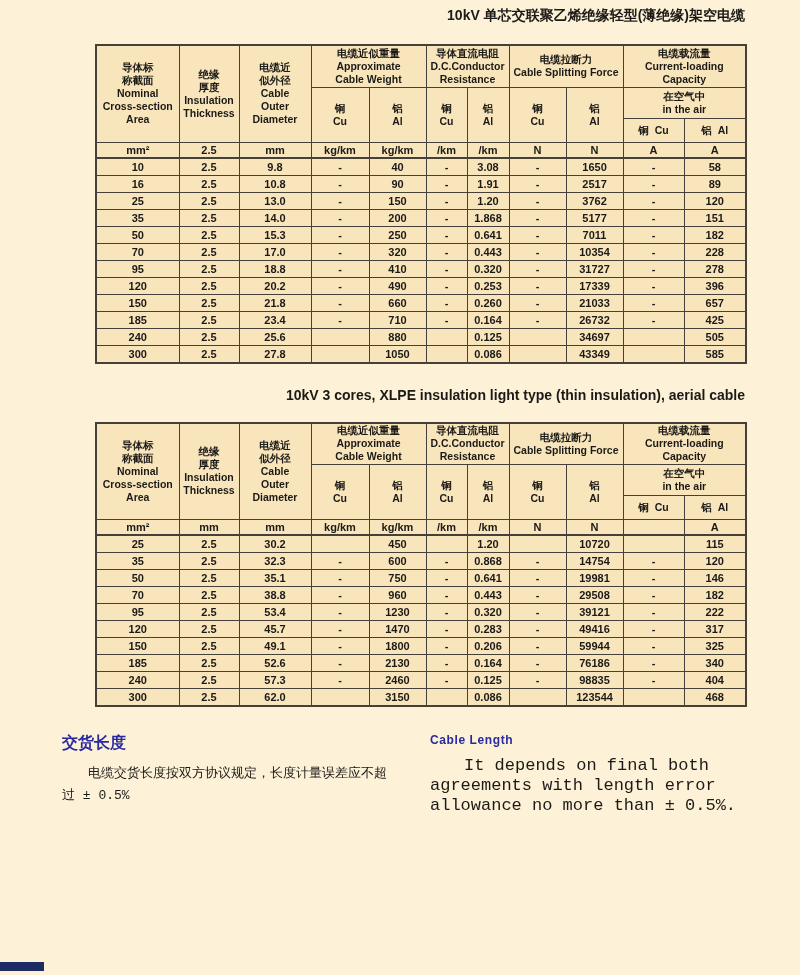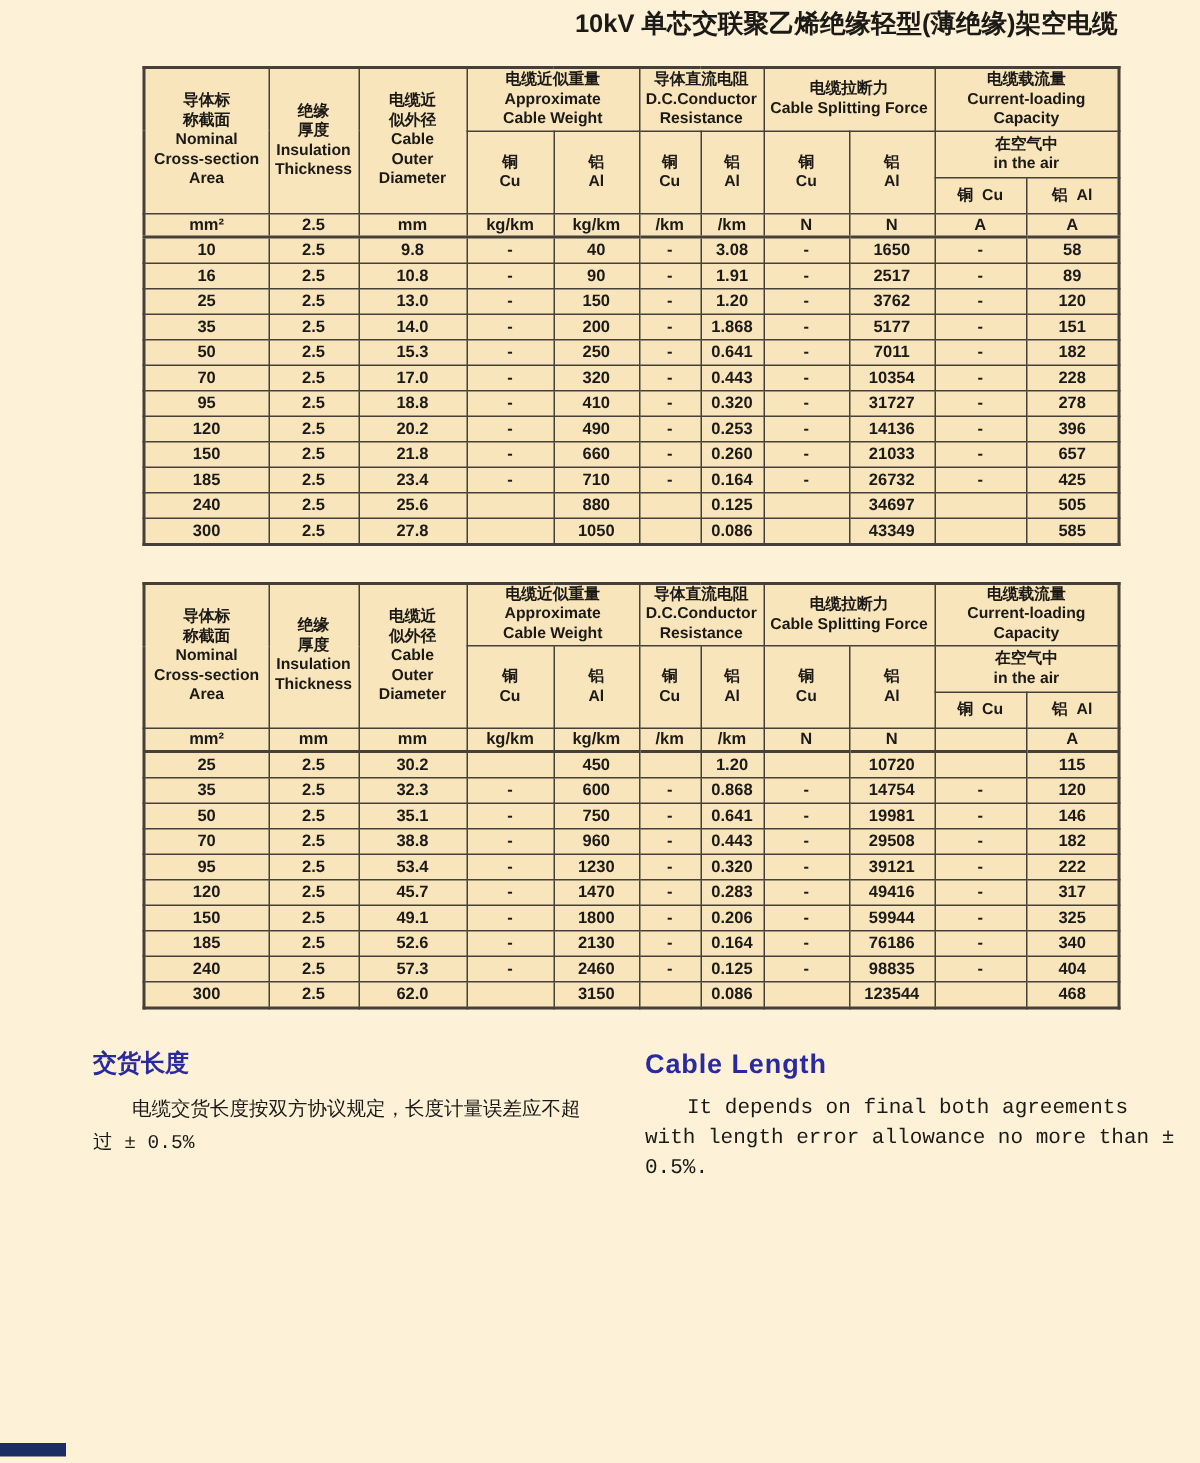--- a/index.html
+++ b/index.html
@@ -11,21 +11,21 @@
     position: relative;
     overflow: hidden;
   }
   .titles {
     width: 745px;
     text-align: right;
     font-weight: bold;
   }
   .titles.first { padding-top: 8px; margin-bottom: 21px; }
   .titles.second { margin-top: 24px; margin-bottom: 19px; }
-  .t-zh, .t-en { font-size: 17px; line-height: 15px; }
+  .t-zh, .t-en { font-size: 14px; line-height: 15px; }
 
   table.cable {
     border-collapse: collapse;
     table-layout: fixed;
     width: 650px;
     margin-left: 95px;
     background: var(--table_bg, #f8e5bb);
     border: 2px solid var(--border_dark, #433f35);
   }
   table.cable th, table.cable td {
@@ -57,23 +57,23 @@
 
   .footer { display: flex; margin-top: 26px; }
   .f-left  { margin-left: 62px; width: 334px; }
   .f-right { margin-left: 34px; width: 362px; }
   .f-head {
     font-weight: bold;
     font-size: 16px;
     color: var(--heading_blue, #2a2aa0);
     margin-bottom: 9px;
   }
-  .f-right .f-head { font-size: 18px; letter-spacing: 0.6px; }
+  .f-right .f-head { font-size: 12px; letter-spacing: 0.6px; }
   .f-text { font-size: 13px; line-height: 22px; text-indent: 2em; font-family: Liberation Mono, monospace; }
-  .f-right .f-text { font-size: 14px; line-height: 20px; }
+  .f-right .f-text { font-size: 17px; line-height: 20px; }
 
   .footer-bar {
     position: absolute;
     left: 0; bottom: 4px;
     width: 44px; height: 9px;
     background: var(--footer_bar, #1d2c63);
   }
 </style>
 </head>
 <body>
@@ -253,21 +253,21 @@
       </tr>
       <tr>
         <td>120</td>
         <td>2.5</td>
         <td>20.2</td>
         <td>-</td>
         <td>490</td>
         <td>-</td>
         <td>0.253</td>
         <td>-</td>
-        <td>14136</td>
+        <td>17339</td>
         <td>-</td>
         <td>396</td>
       </tr>
       <tr>
         <td>150</td>
         <td>2.5</td>
         <td>21.8</td>
         <td>-</td>
         <td>660</td>
         <td>-</td>
@@ -313,20 +313,21 @@
         <td>0.086</td>
         <td></td>
         <td>43349</td>
         <td></td>
         <td>585</td>
       </tr>
     </tbody>
 </table>
 
 <div class="titles second">
+  <div class="t-en">10kV  3 cores, XLPE insulation light type (thin insulation), aerial cable</div>
 </div>
 
 <table class="cable">
   <colgroup>
     <col style="width:83px">
       <col style="width:60px">
       <col style="width:72px">
     <col style="width:58px">
       <col style="width:57px">
       <col style="width:41px">

